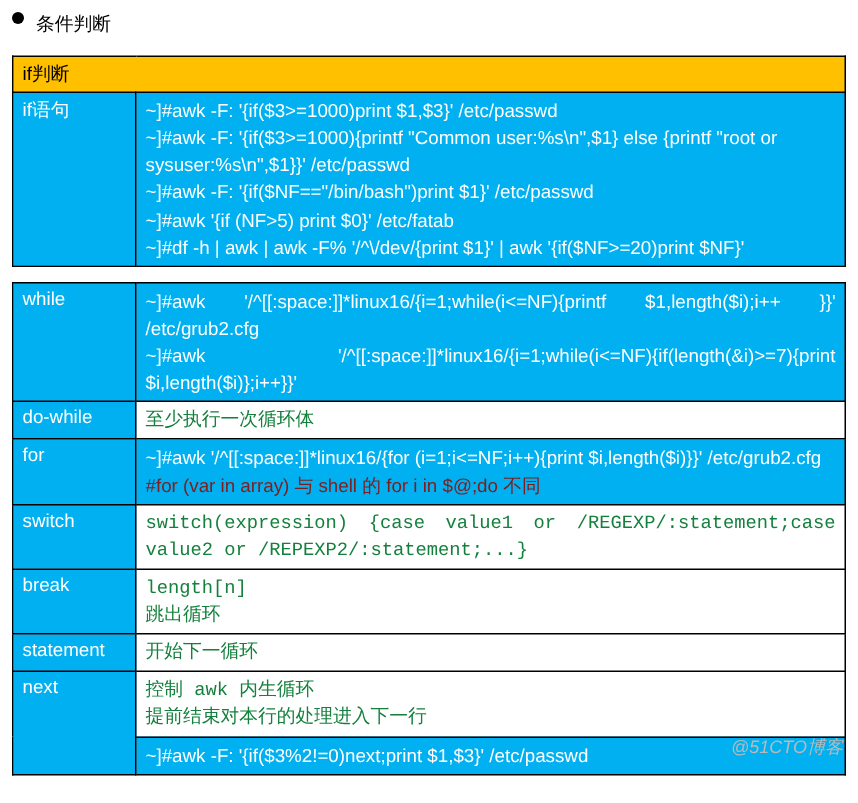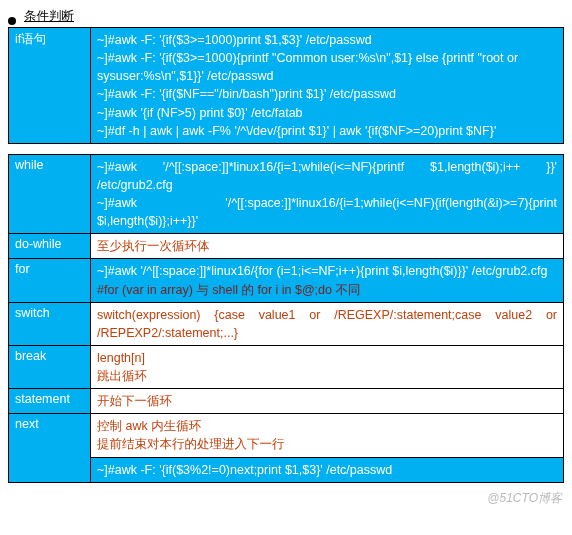--- a/index.html
+++ b/index.html
@@ -7,24 +7,23 @@
     padding: 8px;
     font-family: "Microsoft YaHei", "SimSun", Arial, sans-serif;
     font-size: 12.5px;
     background: #fff;
     color: #000;
     width: 572px;
     box-sizing: border-box;
   }
   .bullet-head {
     display: flex;
-    align-items: flex-end;
+    align-items: flex-start;
     gap: 8px;
-    margin-bottom: 2px;
-    text-decoration: underline;
+    margin-bottom: 12px;
   }
   .bullet {
     width: 8px;
     height: 8px;
     border-radius: 50%;
     background: #000;
   }
   table {
     border-collapse: collapse;
     width: 100%;
@@ -41,21 +40,22 @@
   .hdr-orange {
     background: #ffc000;
     color: #000;
   }
   .cell-blue {
     background: #00b0f0;
     color: #fff;
   }
   .cell-white {
     background: #fff;
-    color: #c2410c;
+    color: #15803d;
+    font-family: Liberation Mono, monospace;
   }
   .line { line-height: 1.45; }
   .note-blue { color: #7f1d1d; }
   .just { text-align: justify; text-justify: inter-word; }
   .watermark {
     position: fixed;
     right: 10px;
     bottom: 28px;
     color: #b9b9b9;
     font-size: 12px;
@@ -70,20 +70,23 @@
   <span class="bullet"></span>
   <span>条件判断</span>
 </div>
 
 <table>
   <colgroup>
       <col class="c1">
       <col>
     </colgroup>
   <tbody>
+      <tr>
+    <td class="hdr-orange" colspan="2">if判断</td>
+  </tr>
   <tr>
     <td class="cell-blue">if语句</td>
     <td class="cell-blue">
       <div class="line">~]#awk -F: '{if($3&gt;=1000)print $1,$3}' /etc/passwd</div>
       <div class="line">~]#awk -F: '{if($3&gt;=1000){printf "Common user:%s\n",$1} else {printf "root or sysuser:%s\n",$1}}' /etc/passwd</div>
       <div class="line">~]#awk -F: '{if($NF=="/bin/bash")print $1}' /etc/passwd</div>
       <div class="line">~]#awk '{if (NF&gt;5) print $0}' /etc/fatab</div>
       <div class="line">~]#df -h | awk | awk -F% '/^\/dev/{print $1}' | awk '{if($NF&gt;=20)print $NF}'</div>
     </td>
   </tr>

